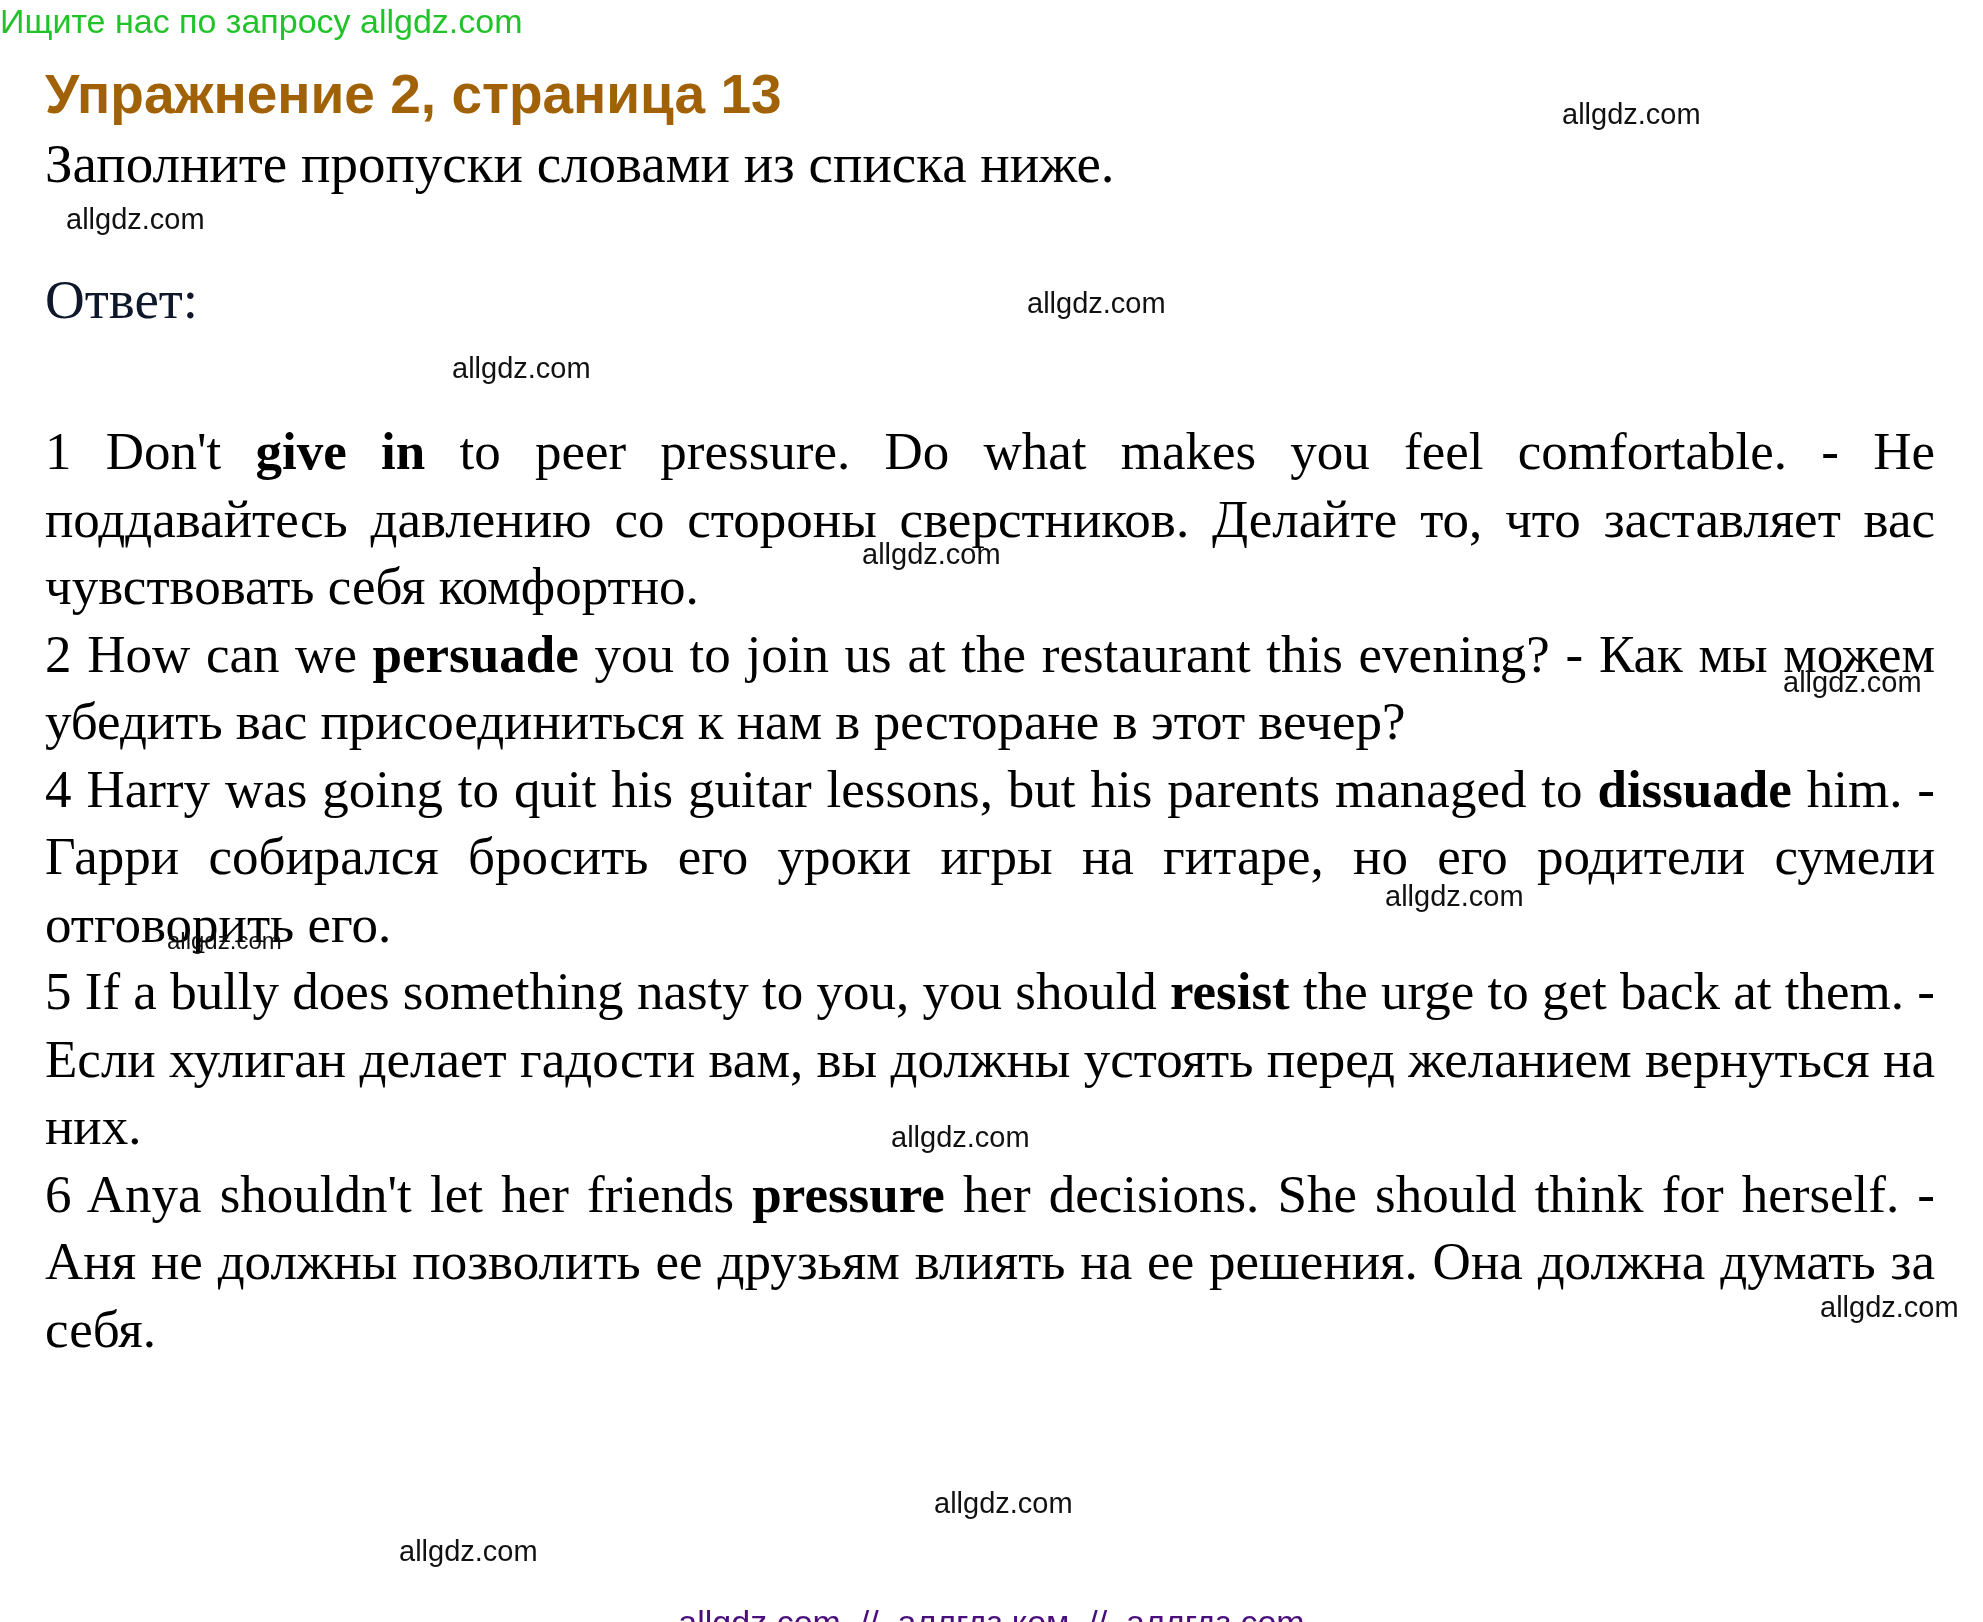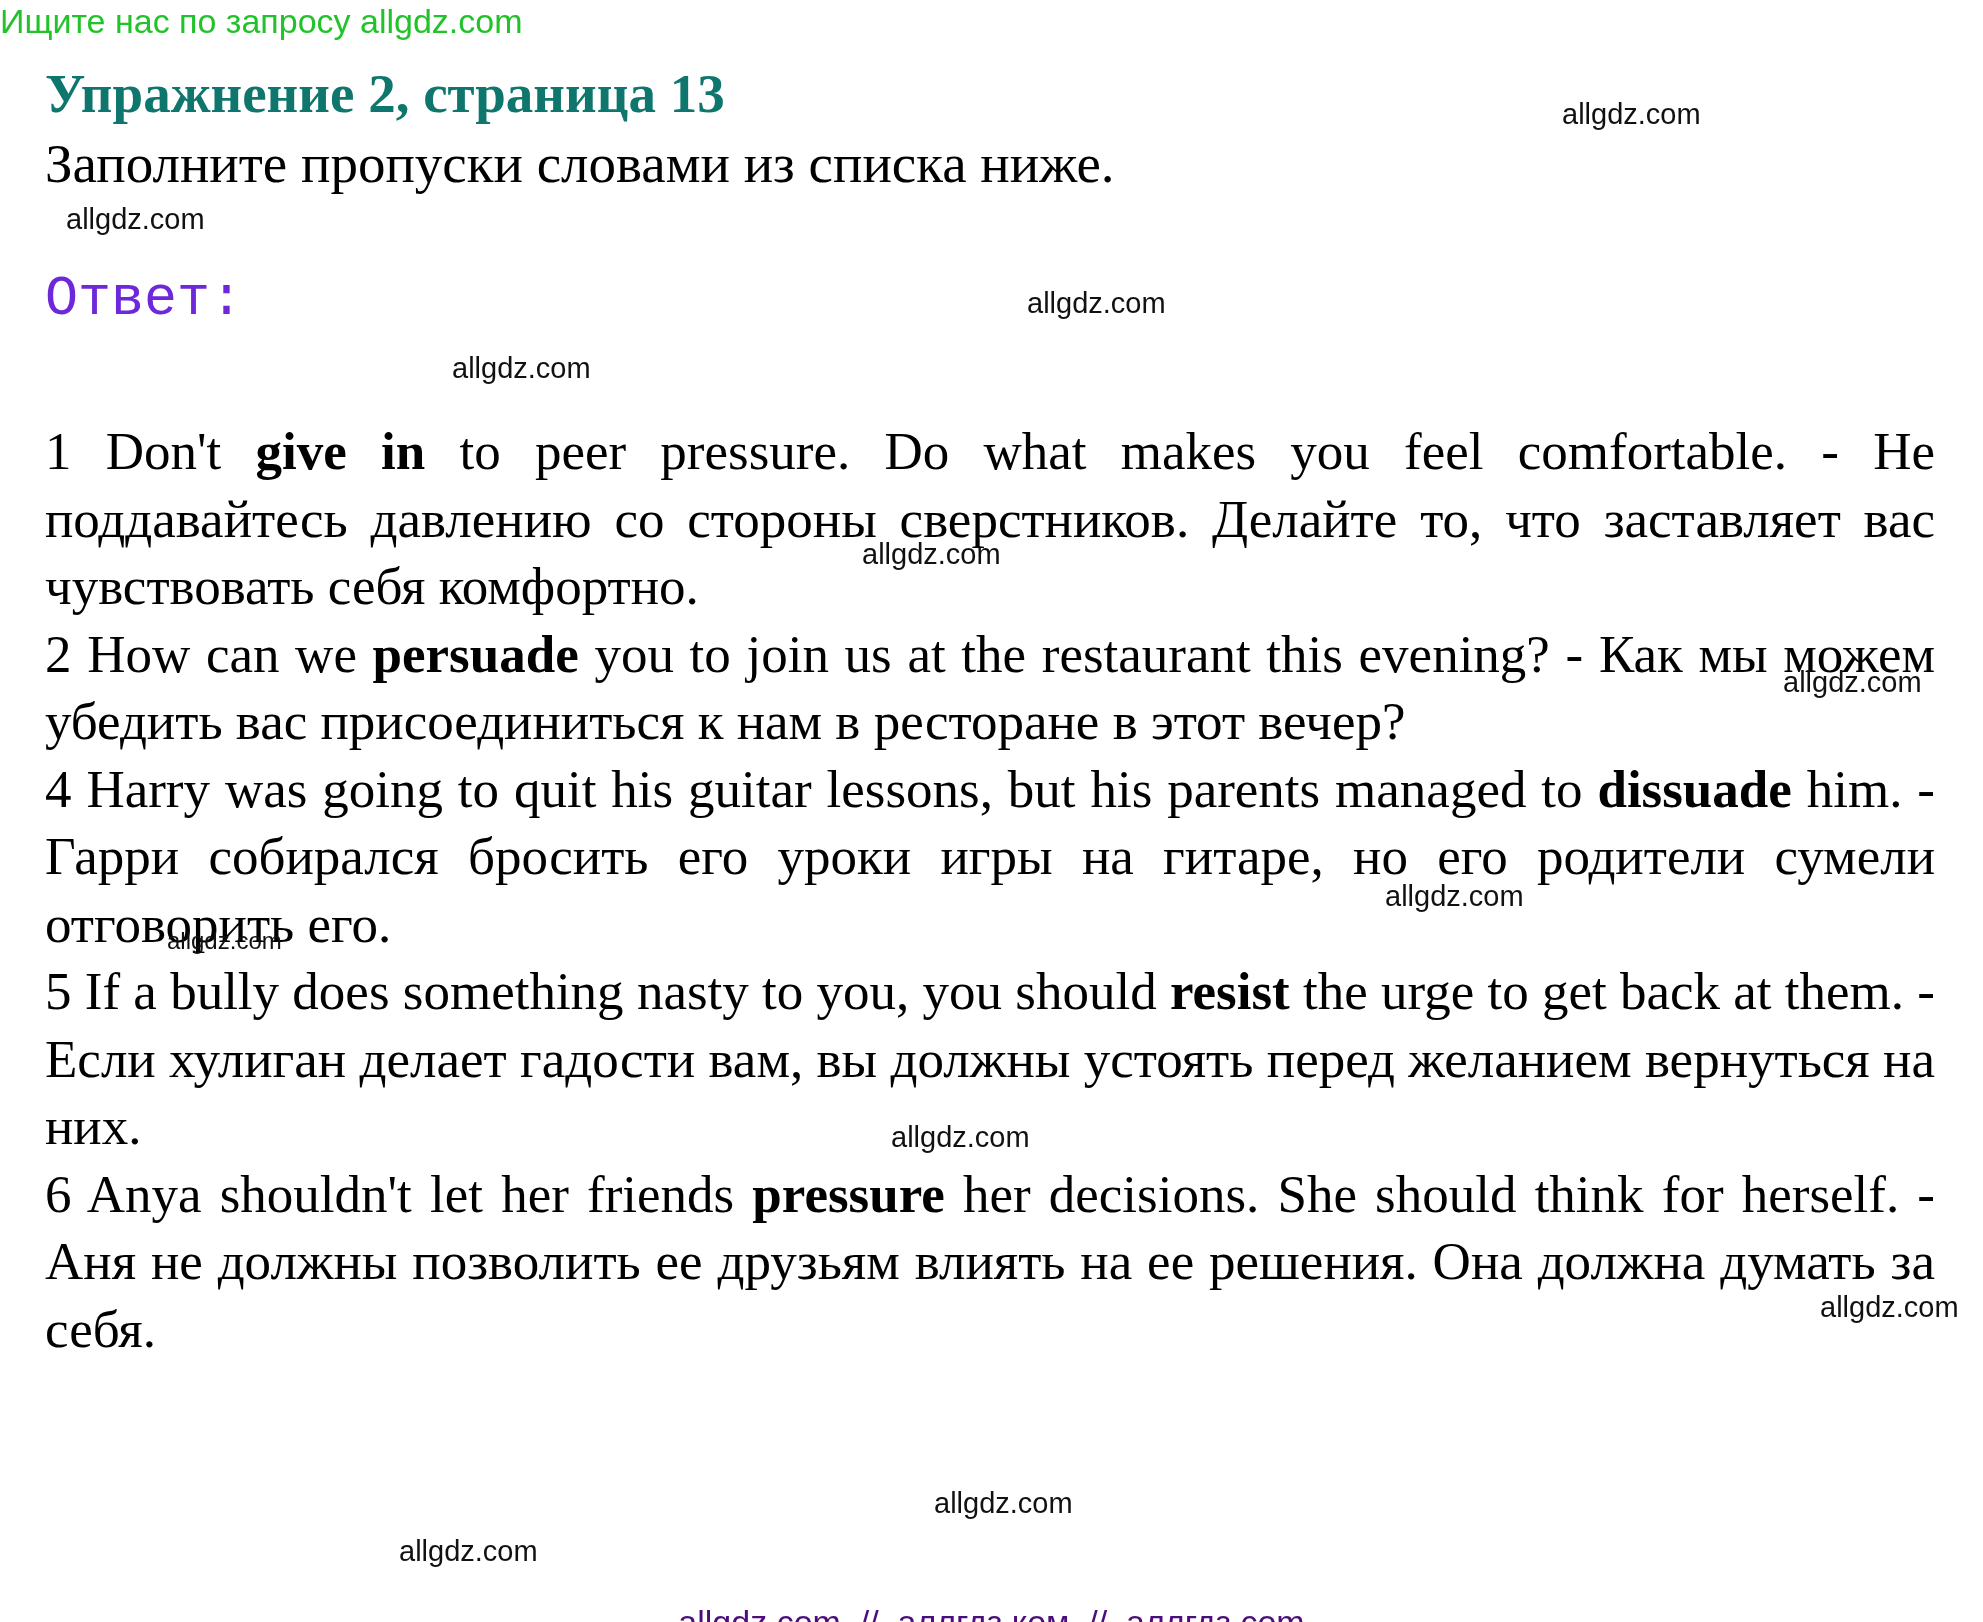--- a/index.html
+++ b/index.html
@@ -1,24 +1,24 @@
 <!DOCTYPE html>
 <html><head>
 <meta charset="utf-8">
 <style>
   html, body { margin:0; padding:0; background:#ffffff; }
   body { width:1983px; height:1622px; position:relative; overflow:hidden; }
   .top-banner { position:absolute; top:2px; left:0; width:1983px; text-align:left;
     font-family:"Liberation Sans", sans-serif; font-size:34px; color:#22c22a; }
-  .title { position:absolute; left:45px; top:62px; font-family:Liberation Serif, serif;
-    font-weight:bold; font-size:55px; color:#0f766e; white-space:nowrap; }
+  .title { position:absolute; left:45px; top:62px; font-family:Liberation Sans, sans-serif;
+    font-weight:bold; font-size:55px; color:#a16207; white-space:nowrap; }
   .subtitle { position:absolute; left:45px; top:132px; font-family:"Liberation Serif", serif;
     font-size:55px; color:#000; white-space:nowrap; }
-  .answer-label { position:absolute; left:45px; top:268px; font-family:Liberation Mono, monospace;
-    font-size:55px; color:#6d28d9; }
+  .answer-label { position:absolute; left:45px; top:268px; font-family:Liberation Serif, serif;
+    font-size:55px; color:#0f172a; }
   .content { position:absolute; left:45px; top:398px; width:1890px;
     font-family:"Liberation Serif", serif; font-size:53px; line-height:67.5px; color:#000;
     text-align:justify;margin-top:20px; }
   .content p { margin:0; }
   .content b { font-weight:bold; }
   .wm { position:absolute; font-family:"Liberation Sans", sans-serif; font-size:29px; color:#111; white-space:nowrap; }
   .footer { position:absolute; top:1583px; left:0; width:1983px; text-align:center;
     font-family:"Liberation Sans", sans-serif; font-size:34px; color:#4b0f7d;margin-top:20px; }
 </style>
 </head>

